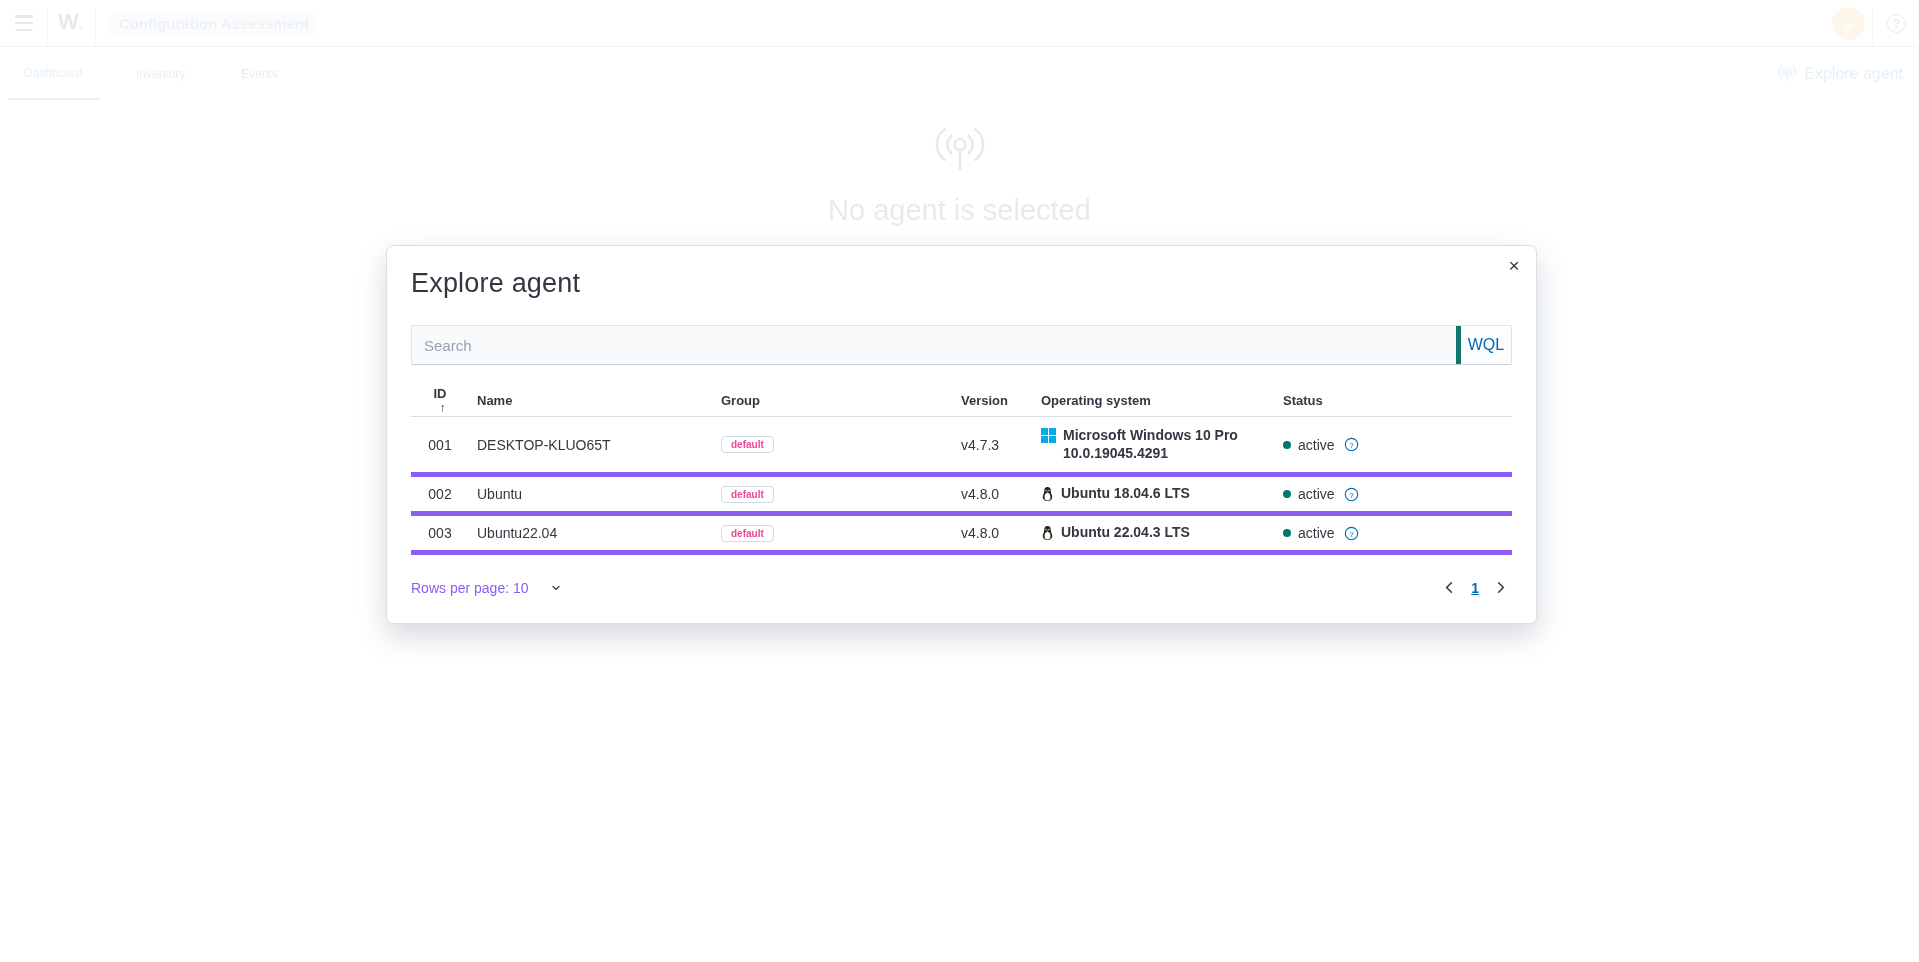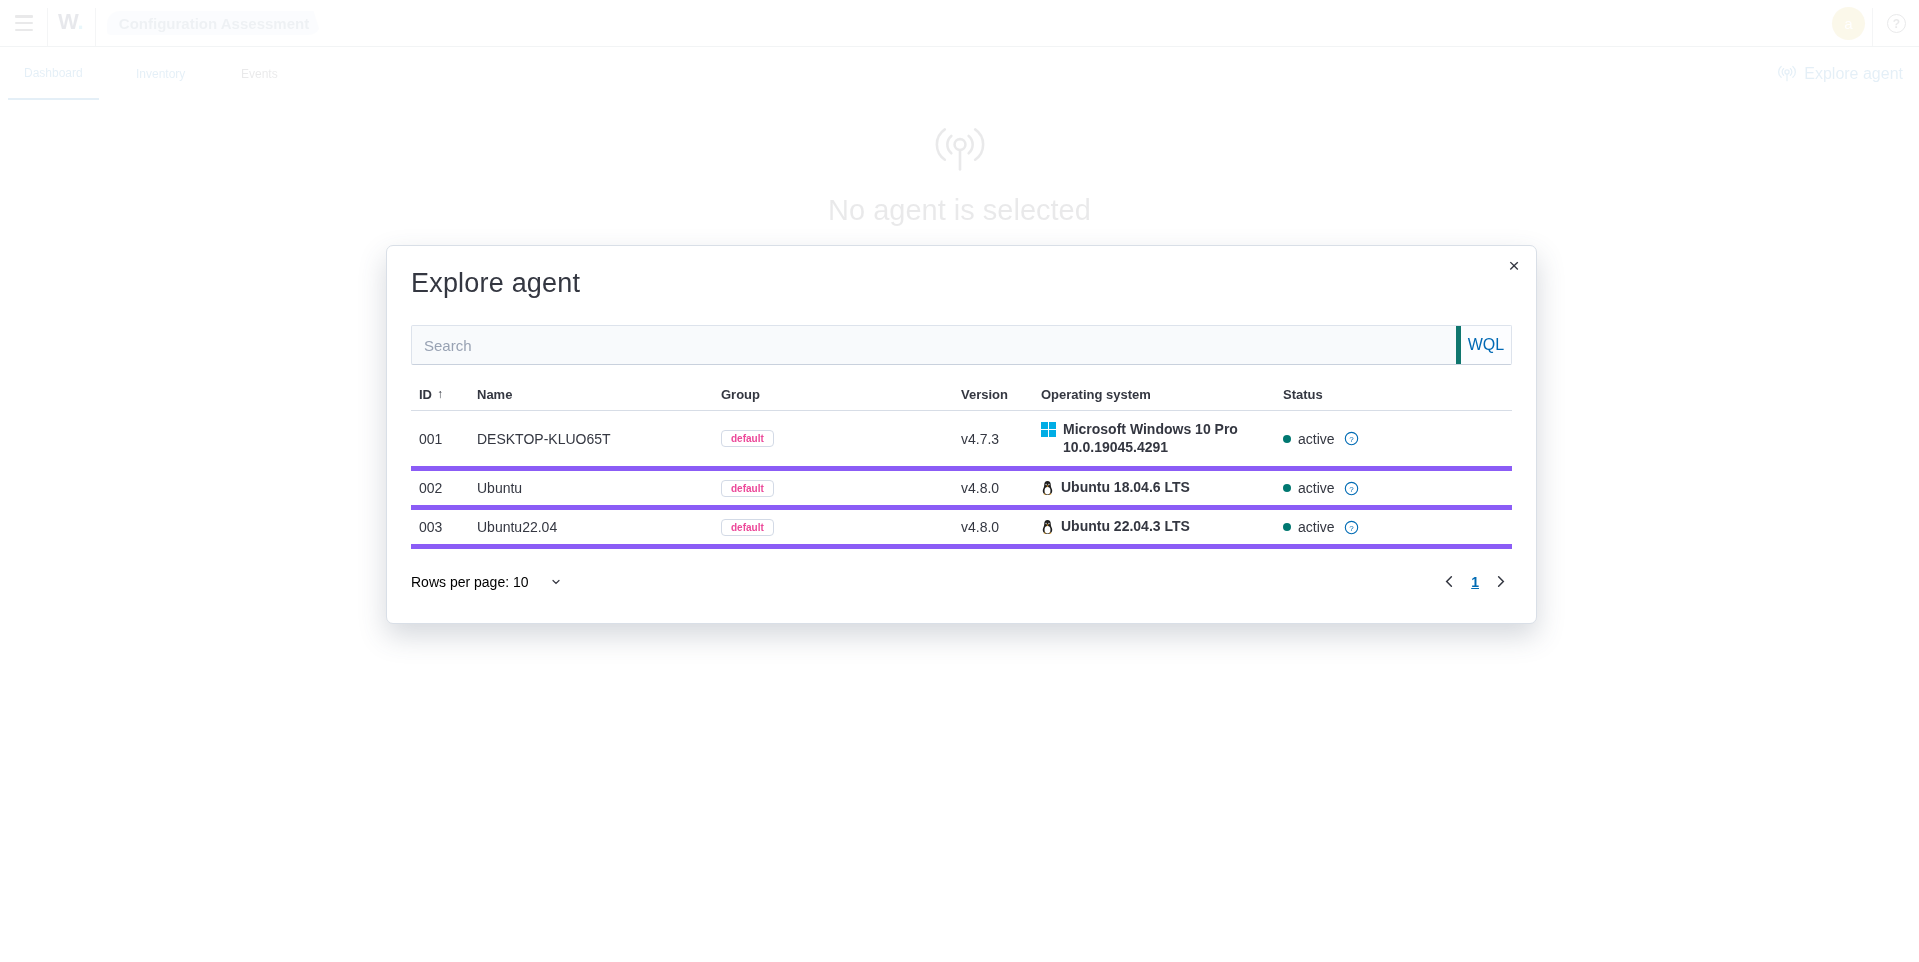--- a/index.html
+++ b/index.html
@@ -40,52 +40,52 @@
 
   
   .modal { position:absolute; left:386px; top:245px; width:1151px; height:379px;
     background:#fff; border:1px solid #d9dfe7; border-radius:7px;
     box-shadow:0 12px 28px rgba(65,78,101,.22); padding:22px 24px 24px; }
   .modal-close { position:absolute; right:8px; top:6px; width:28px; height:28px;
     background:none; border:none; cursor:pointer; font-size:19px; color:#343741; line-height:28px; }
   .modal-title { font-size:27px; font-weight:500; color:#343741; letter-spacing:.2px; margin-bottom:26px; }
 
   .search-row { display:flex; height:40px; border:1px solid #dde3ec; border-bottom-color:#c9d1dd;
-    background:#f8fafc; border-radius:2px; margin-bottom:13px; }
+    background:#f8fafc; border-radius:2px; margin-bottom:19px; }
   .search-input { flex:1; border:none; background:transparent; outline:none;
     font-size:15px; color:#343741; padding:0 12px; font-family:"Liberation Sans",sans-serif; }
   .search-input::placeholder { color:#98a2b3; }
   .wql-btn { width:55px; border:none; border-left:5px solid #0f766e; background:#fcfdff;
     color:#0069b4; font-size:16px; font-weight:500; cursor:pointer;
     display:flex; align-items:center; justify-content:center; font-family:Liberation Sans, sans-serif; }
 
   .agent-table { width:100%; }
   .trow { display:flex; align-items:center; }
   .thead { height:33px; font-weight:700; font-size:13px; border-bottom:1px solid #d7dde6; }
   .tbody-row { border-bottom:5px solid #8b5cf6; font-size:14px; }
   .row-tall { height:60px; }
   .row-std { height:39px; }
   .cell { padding:0 8px; display:flex; align-items:center; }
-  .col-id { width:58px; } .col-name { width:244px; } .col-group { width:240px; }
+  .col-id { width:58px;flex-direction:column; } .col-name { width:244px; } .col-group { width:240px; }
   .col-version { width:80px; } .col-os { width:242px; } .col-status { flex:1; }
   .sort-arrow { margin-left:5px; font-size:12px; }
   .group-badge { display:inline-block; border:1px solid #d3dae6; border-radius:4px;
     background:#fff; padding:2px 9px; font-size:10px; color:#ec4899;font-weight:bold; }
   .os-cell { align-items:flex-start; padding-top:0; }
   .os-wrap { display:flex; gap:7px; align-items:flex-start;font-weight:bold; }
   .os-icon { flex:0 0 auto; margin-top:1px; line-height:0; }
   .os-text { line-height:1.25; }
   .win-logo { display:grid; grid-template-columns:7px 7px; grid-template-rows:7px 7px; gap:1px; }
   .win-logo span { background:#00ade5; }
   .status-wrap { display:flex; align-items:center; gap:7px; }
   .status-dot { width:8px; height:8px; border-radius:50%; background:#007871; }
   .help-icon { line-height:0; cursor:pointer; margin-left:2px; }
 
   .table-footer { display:flex; align-items:center; justify-content:space-between; margin-top:21px; }
-  .rpp { display:flex; align-items:center; gap:21px; font-size:14px; color:#000000;
+  .rpp { display:flex; align-items:center; gap:21px; font-size:14px; color:#8b5cf6;
     background:none; border:none; cursor:pointer; font-family:"Liberation Sans",sans-serif; }
   .pager { display:flex; align-items:center; gap:10px; }
   .pager-btn { background:none; border:none; cursor:pointer; line-height:0; padding:4px; }
   .page-num { font-size:14px; color:#006BB4; text-decoration:underline; font-weight:700;
     background:none; border:none; cursor:pointer; font-family:"Liberation Sans",sans-serif; }
 </style>
 </head>
 <body>
 
 <div class="page">

